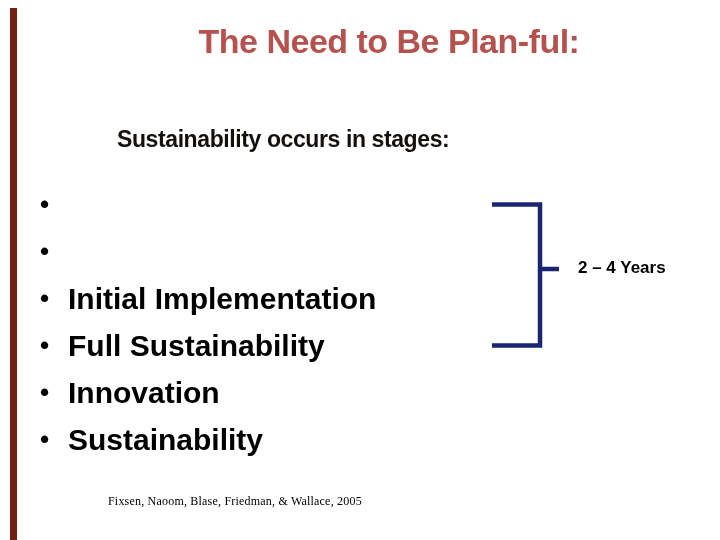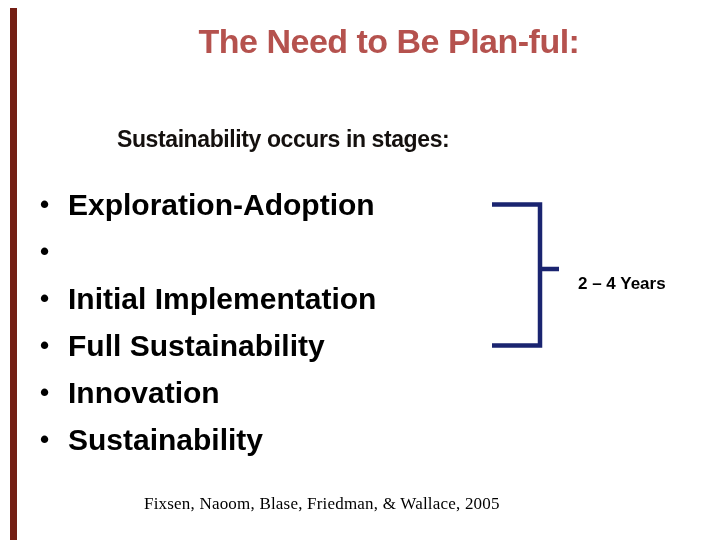--- a/index.html
+++ b/index.html
@@ -84,50 +84,47 @@
   }
 
   .bracket-label {
     position: absolute;
     left: 578px;
     top: 258px;
     font-size: 17px;
     font-weight: bold;
     color: #000000;
     white-space: nowrap;
-    margin-top: 16px;
   }
 
   .citation {
     position: absolute;
     left: 108px;
     top: 494px;
     font-family: "Liberation Serif", serif;
-    font-size: 17px;
+    font-size: 12px;
     color: #000000;
     letter-spacing: 0.2px;
     white-space: nowrap;
-    margin-left: 36px;
   }
 </style>
 </head>
 <body>
 
 <div class="slide">
 
   <div class="accent-bar" style="background: rgb(116, 31, 20);"></div>
 
   <h1 class="title" style="color: rgb(181, 82, 78);">The Need to Be Plan-ful:</h1>
 
   <h2 class="subtitle">Sustainability occurs in stages:</h2>
 
   <ul class="stages">
     <li>
       <span class="bullet">•</span>
-      <span>Exploration-Adoption</span>
     </li>
     <li>
       <span class="bullet">•</span>
     </li>
     <li>
       <span class="bullet">•</span>
       <span>Initial Implementation</span>
     </li>
     <li>
       <span class="bullet">•</span>

